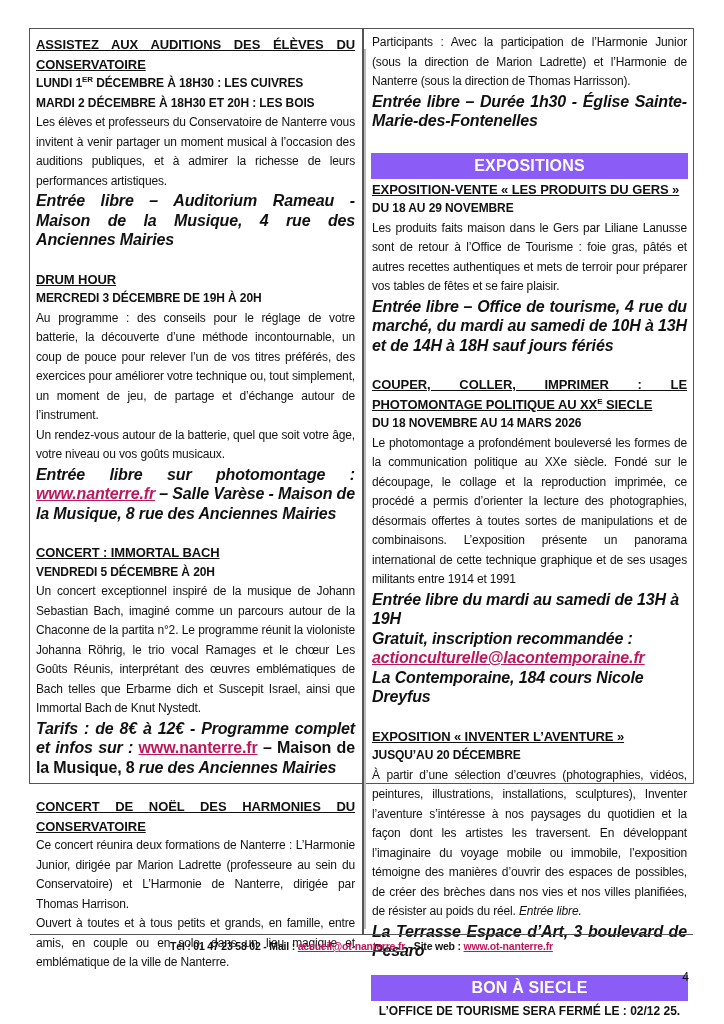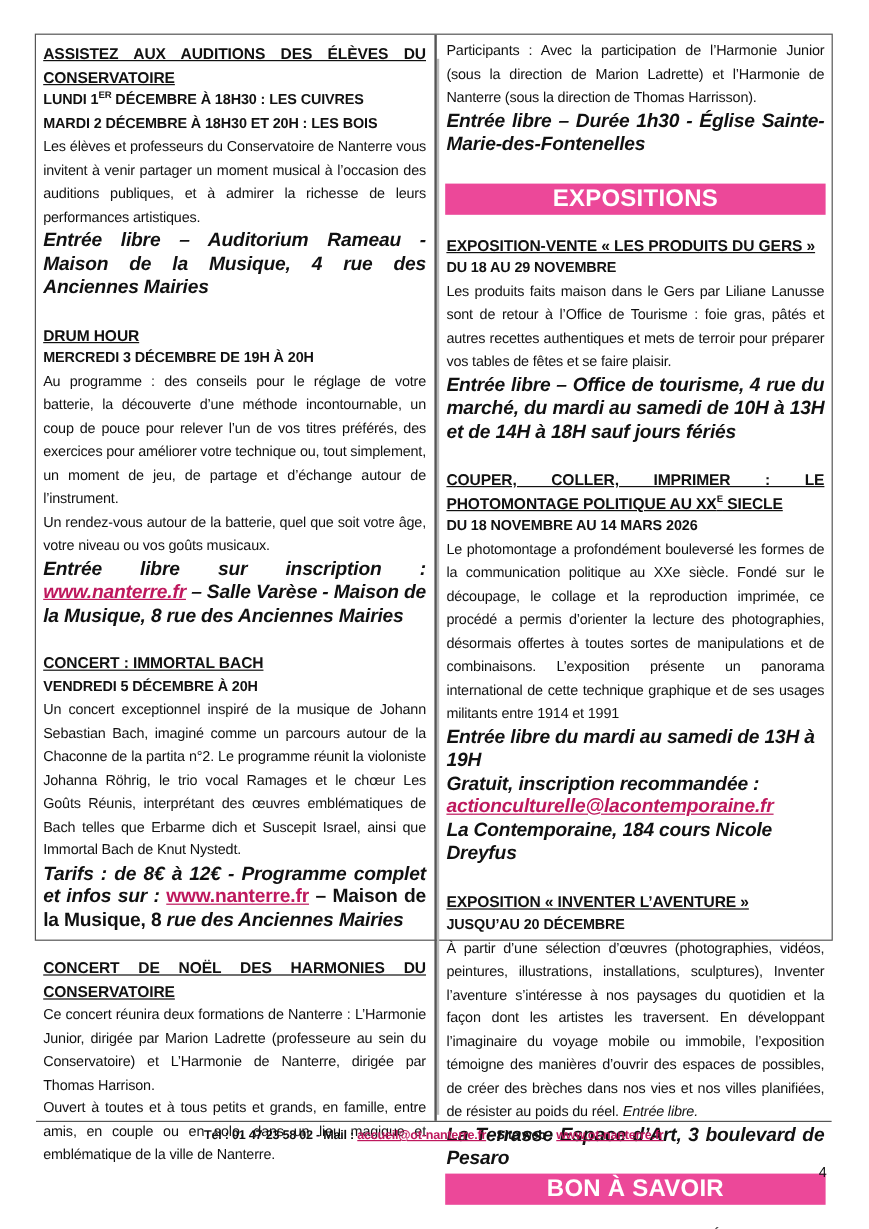--- a/index.html
+++ b/index.html
@@ -14,22 +14,22 @@
   .col-left::after { content: ""; position: absolute; right: -4px; top: 20px; width: 2px; height: 880px; background: #bbb; }
   .event { margin-bottom: 20px; }
   .evt-title { font-weight: bold; font-size: 13px; line-height: 19.5px; text-decoration: underline;
                text-transform: uppercase; text-align: justify; text-align-last: left; letter-spacing: -0.1px; }
   .evt-date { font-weight: bold; font-size: 12px; line-height: 19.5px; text-transform: uppercase; letter-spacing: -0.1px; }
   .evt-date sup, .evt-title sup { font-size: 8px; line-height: 0; }
   .evt-body { font-size: 12px; line-height: 19.5px; text-align: justify; letter-spacing: -0.15px; }
   .evt-info { font-size: 16px; line-height: 19.5px; font-style: italic; text-align: justify; letter-spacing: -0.15px; font-weight: bold; }
   .evt-info .normal { font-style: normal; margin-top: 19px; }
   a.link { color: #be185d; text-decoration: underline; }
-  .banner { background: #ec4899; color: #fff; font-weight: bold; font-size: 20px; text-align: center;
-            line-height: 26px; height: 26px; margin: 0 -1px 16px -1px; letter-spacing: 0.2px; }
+  .banner { background: #8b5cf6; color: #fff; font-weight: bold; font-size: 16px; text-align: center;
+            line-height: 26px; height: 26px; margin: 0 -1px 1px -1px; letter-spacing: 0.2px; }
   .banner-wrap { margin-top: 22px; }
   .note { font-weight: bold; font-size: 12px; text-align: center; line-height: 18px; }
   .footer { position: absolute; left: 0; top: 905px; width: 663px; height: 59px; border-top: 1.5px solid #555; }
   .footer-line { font-weight: bold; font-size: 10.5px; text-align: center; line-height: 16px; letter-spacing: -0.2px; }
   .footer-line:first-child { margin-top: 3px; }
   .page-num { position: absolute; right: 4px; bottom: 10px; font-size: 12px; }
 </style>
 </head>
 <body>
 
@@ -43,21 +43,21 @@
       <div class="evt-date">MARDI 2 DÉCEMBRE À 18H30 ET 20H : LES BOIS</div>
       <div class="evt-body">Les élèves et professeurs du Conservatoire de Nanterre vous invitent à venir partager un moment musical à l’occasion des auditions publiques, et à admirer la richesse de leurs performances artistiques.</div>
       <div class="evt-info">Entrée libre – Auditorium Rameau - Maison de la Musique, 4 rue des Anciennes Mairies</div>
     </div>
 
     <div class="event">
       <div class="evt-title">DRUM HOUR</div>
       <div class="evt-date">MERCREDI 3 DÉCEMBRE DE 19H À 20H</div>
       <div class="evt-body">Au programme : des conseils pour le réglage de votre batterie, la découverte d’une méthode incontournable, un coup de pouce pour relever l’un de vos titres préférés, des exercices pour améliorer votre technique ou, tout simplement, un moment de jeu, de partage et d’échange autour de l’instrument.</div>
       <div class="evt-body">Un rendez-vous autour de la batterie, quel que soit votre âge, votre niveau ou vos goûts musicaux.</div>
-      <div class="evt-info"><span>Entrée libre sur inscription : </span><a class="link" href="#">www.nanterre.fr</a><span> – Salle Varèse - Maison de la Musique, 8 rue des Anciennes Mairies</span></div>
+      <div class="evt-info"><span>Entrée libre sur photomontage : </span><a class="link" href="#">www.nanterre.fr</a><span> – Salle Varèse - Maison de la Musique, 8 rue des Anciennes Mairies</span></div>
     </div>
 
     <div class="event">
       <div class="evt-title">CONCERT : IMMORTAL BACH</div>
       <div class="evt-date">VENDREDI 5 DÉCEMBRE À 20H</div>
       <div class="evt-body">Un concert exceptionnel inspiré de la musique de Johann Sebastian Bach, imaginé comme un parcours autour de la Chaconne de la partita n°2. Le programme réunit la violoniste Johanna Röhrig, le trio vocal Ramages et le chœur Les Goûts Réunis, interprétant des œuvres emblématiques de Bach telles que Erbarme dich et Suscepit Israel, ainsi que Immortal Bach de Knut Nystedt.</div>
       <div class="evt-info"><span>Tarifs : de 8€ à 12€ - Programme complet et infos sur : </span><a class="link" href="#" style="font-style:normal">www.nanterre.fr</a><span class="normal"> –  Maison de la Musique, 8 </span><span>rue des Anciennes Mairies</span></div>
     </div>
 
     <div class="event">
@@ -87,30 +87,30 @@
       <div class="event">
         <div class="evt-title"><span>COUPER, COLLER, IMPRIMER : LE PHOTOMONTAGE POLITIQUE AU XX</span><sup>E</sup><span> SIECLE</span></div>
         <div class="evt-date">DU 18 NOVEMBRE AU 14 MARS 2026</div>
         <div class="evt-body">Le photomontage a profondément bouleversé les formes de la communication politique au XXe siècle. Fondé sur le découpage, le collage et la reproduction imprimée, ce procédé a permis d’orienter la lecture des photographies, désormais offertes à toutes sortes de manipulations et de combinaisons. L’exposition présente un panorama international de cette technique graphique et de ses usages militants entre 1914 et 1991</div>
         <div class="evt-info" style="text-align:left">Entrée libre du mardi au samedi de 13H à 19H</div>
         <div class="evt-info" style="text-align:left">Gratuit, inscription recommandée :</div>
         <div class="evt-info" style="text-align:left"><a class="link" href="#">actionculturelle@lacontemporaine.fr</a></div>
         <div class="evt-info" style="text-align:left">La Contemporaine, 184 cours Nicole Dreyfus</div>
       </div>
 
-      <div class="event" style="margin-bottom:2px">
+      <div class="event" style="margin-bottom:14px">
         <div class="evt-title">EXPOSITION « INVENTER L’AVENTURE »</div>
         <div class="evt-date">JUSQU’AU 20 DÉCEMBRE</div>
         <div class="evt-body"><span>À partir d’une sélection d’œuvres (photographies, vidéos, peintures, illustrations, installations, sculptures), Inventer l’aventure s’intéresse à nos paysages du quotidien et la façon dont les artistes les traversent. En développant l’imaginaire du voyage mobile ou immobile, l’exposition témoigne des manières d’ouvrir des espaces de possibles, de créer des brèches dans nos vies et nos villes planifiées, de résister au poids du réel. </span><i>Entrée libre.</i></div>
         <div class="evt-info">La Terrasse Espace d’Art, 3 boulevard de Pesaro</div>
       </div>
     </div>
 
     <div>
-      <div class="banner">BON À SAVOIR</div>
+      <div class="banner">BON À SIECLE</div>
       <div class="note">L’OFFICE DE TOURISME SERA FERMÉ LE : 02/12 25.</div>
     </div>
   </div>
 
   <div class="footer">
     <div class="footer-line"><span>Tél : 01 47 23 58 02 - Mail : </span><a class="link" href="#">accueil@ot-nanterre.fr</a><span> - Site web : </span><a class="link" href="#">www.ot-nanterre.fr</a></div>
     <div class="page-num">4</div>
   </div>
 </div>
 

